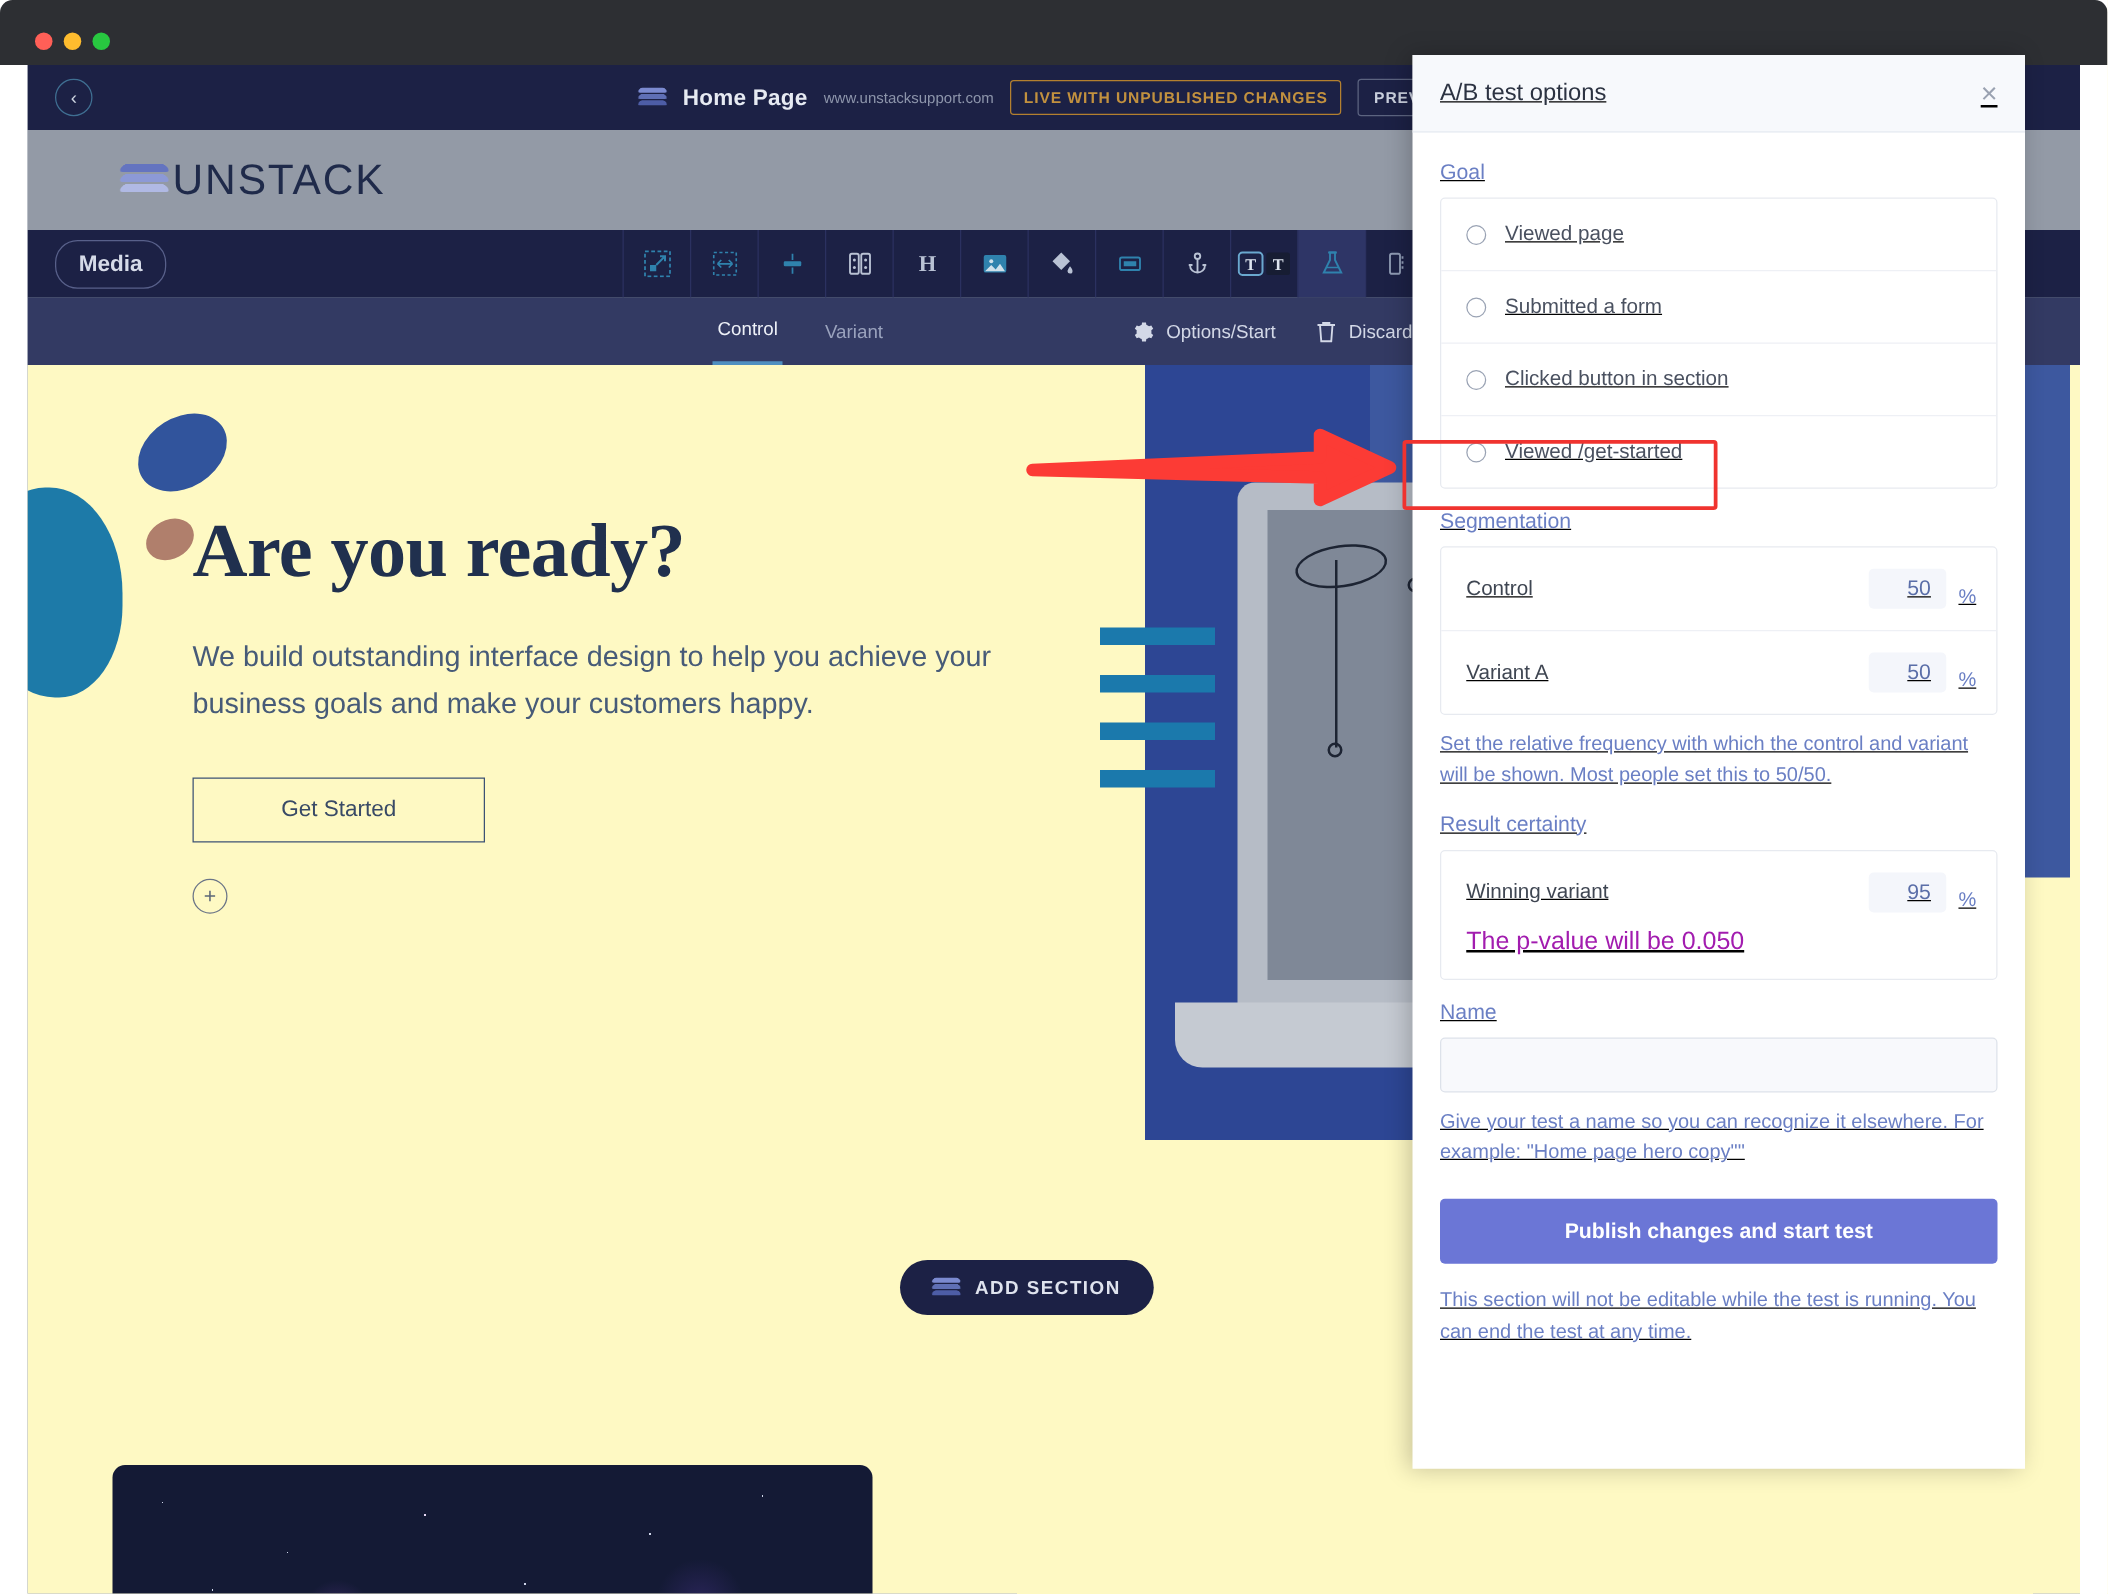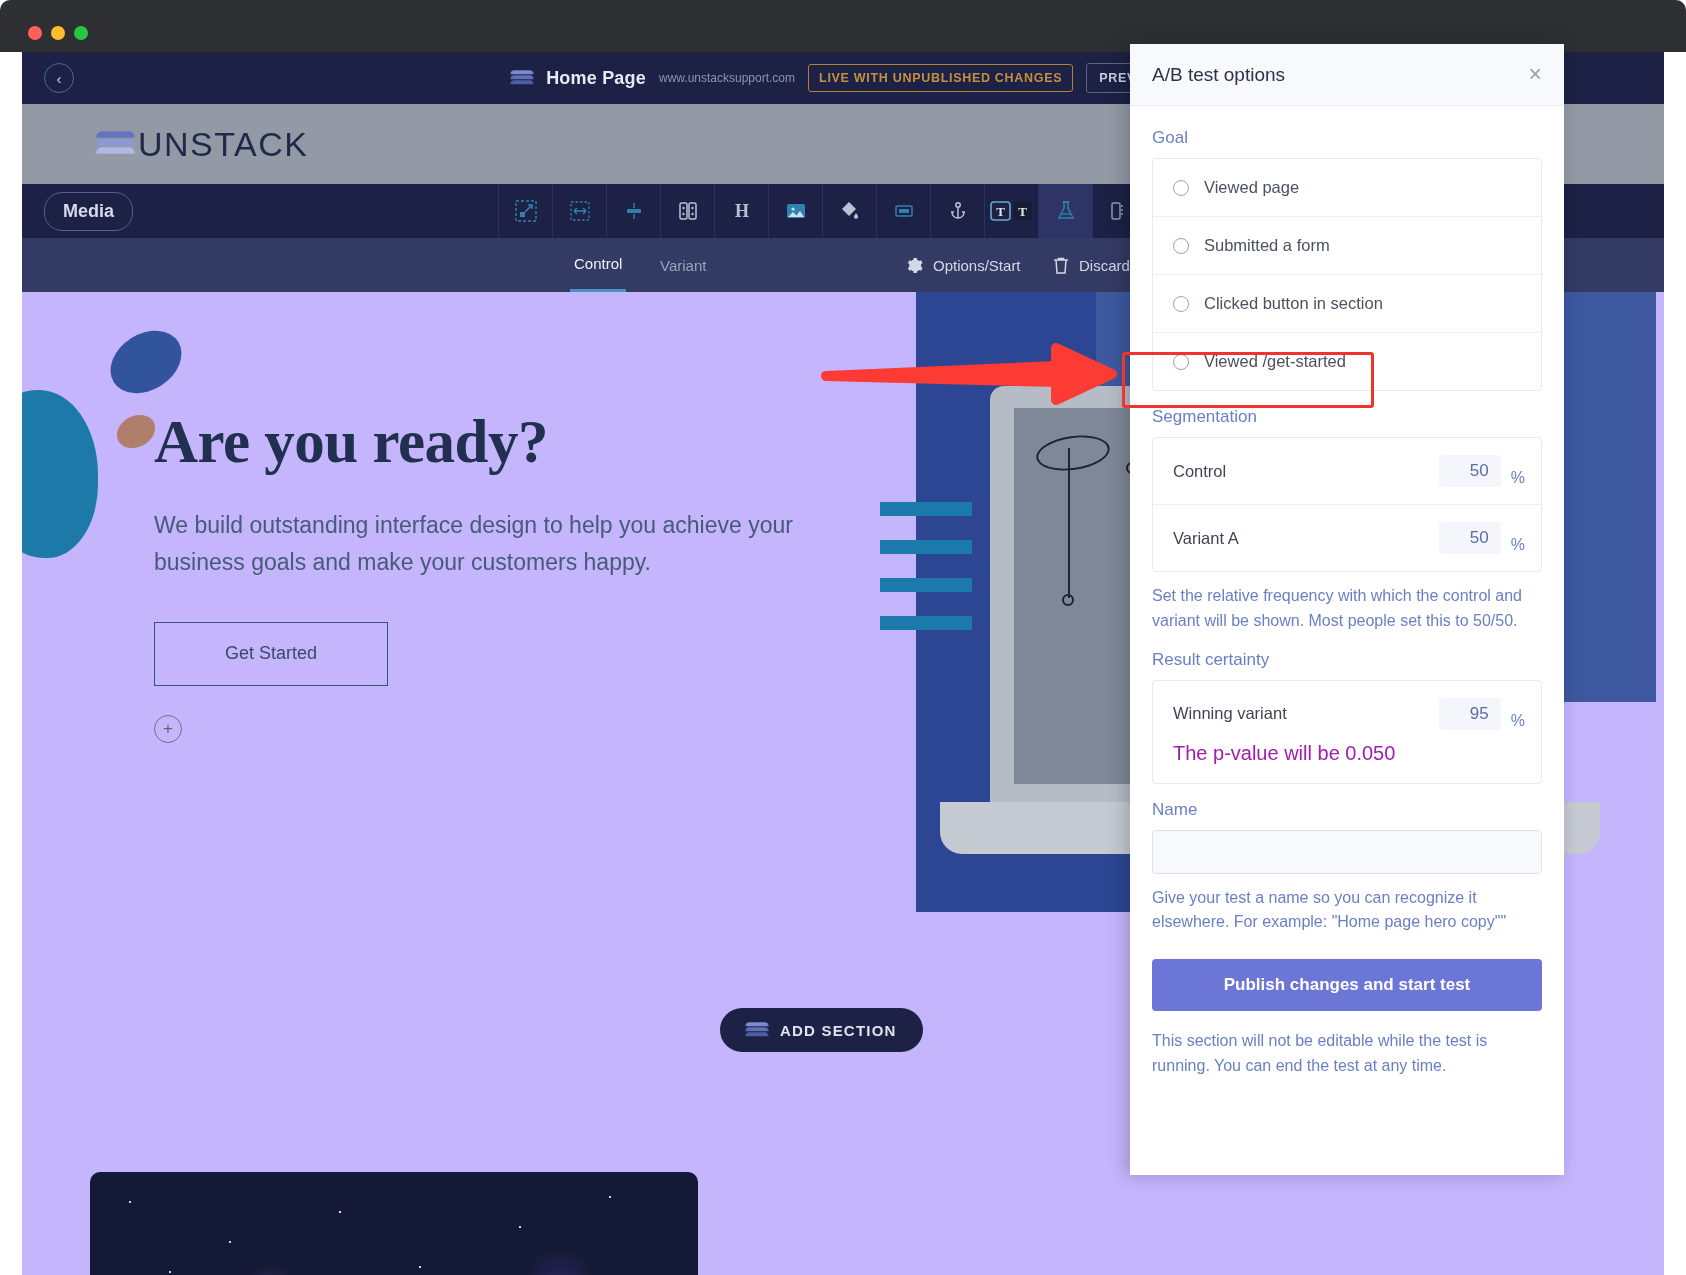--- a/index.html
+++ b/index.html
@@ -144,40 +144,40 @@
     position: absolute; display: flex; align-items: center; gap: 9px;
     color: #d3d8e7; font-size: 15px; height: 54px; top: 0; cursor: pointer;
   }
   #act-options { left: 883px; }
   #act-discard { left: 1030px; }
 
   
   .canvas {
     position: absolute; left: 0; top: 240px;
     width: 1642px; height: 983px;
-    background: #c4b5fd;
+    background: #fef9c3;
     overflow: hidden;
   }
   .blob { position: absolute; border-radius: 50%; }
   .blob-1 { left: 86px; top: 42px; width: 76px; height: 56px; background: #31549c; transform: rotate(-32deg); }
   .blob-2 { left: -40px; top: 98px; width: 116px; height: 168px; background: #1d7aa8; border-radius: 48% 52% 45% 55%; }
   .blob-3 { left: 94px; top: 124px; width: 40px; height: 31px; background: #b07f6c; transform: rotate(-28deg); }
 
   .hero-copy { position: absolute; left: 132px; top: 115px; width: 640px; }
   .hero-title {
     font-family: "Liberation Serif", serif;
     font-size: 61px; font-weight: 700; color: #20304e; letter-spacing: -.5px;
   }
   .hero-sub {
     margin-top: 30px; font-size: 23px; line-height: 1.63; color: #475b78; font-weight: 400;
   }
   .hero-list { margin-top: 30px; margin-left: 22px; font-size: 20px; color: #3b475f; line-height: 1.6; }
   .hero-list li { padding-left: 6px; }
   .cta-btn {
-    margin-top: 40px; width: 234px; height: 64px;
+    margin-top: 40px; width: 234px; height: 52px;
     border: 1px solid #3c5274; color: #394a66; font-size: 18px;
     display: flex; align-items: center; justify-content: center; cursor: pointer;
   }
   .plus-btn {
     margin-top: 29px; width: 28px; height: 28px; border-radius: 50%;
     border: 1px solid #6b7587; color: #5d6878; font-size: 17px;
     display: flex; align-items: center; justify-content: center; cursor: pointer;
   }
 
   
@@ -238,24 +238,25 @@
       radial-gradient(2px 2px at 430px 55px, #cfd6ea 50%, transparent 51%),
       radial-gradient(1.5px 1.5px at 520px 25px, #cfd6ea 50%, transparent 51%),
       radial-gradient(1.5px 1.5px at 80px 100px, #cfd6ea 50%, transparent 51%),
       radial-gradient(40px 40px at 180px 120px, rgba(120,70,180,.35) 0%, transparent 70%),
       radial-gradient(50px 50px at 470px 110px, rgba(90,60,170,.3) 0%, transparent 70%);
   }
 
   
   .panel {
     position: absolute; left: 1130px; top: 44px;
-    width: 434px; height: 1131px;
+    width: 490px; height: 1131px;
     background: #ffffff;
     box-shadow: -4px 0 18px rgba(0,0,0,.22);
     overflow: hidden;
+    text-decoration: underline;
   }
   .panel-header {
     height: 62px; background: #f7f9fc; border-bottom: 1px solid #e6eaf1;
     display: flex; align-items: center; justify-content: space-between;
     padding: 0 22px;
   }
   .panel-title { font-size: 19px; color: #2c3342; }
   .panel-close { font-size: 23px; color: #9aa2b1; cursor: pointer; line-height: 1; }
   .panel-body { padding: 22px 22px 0 22px; }
 

